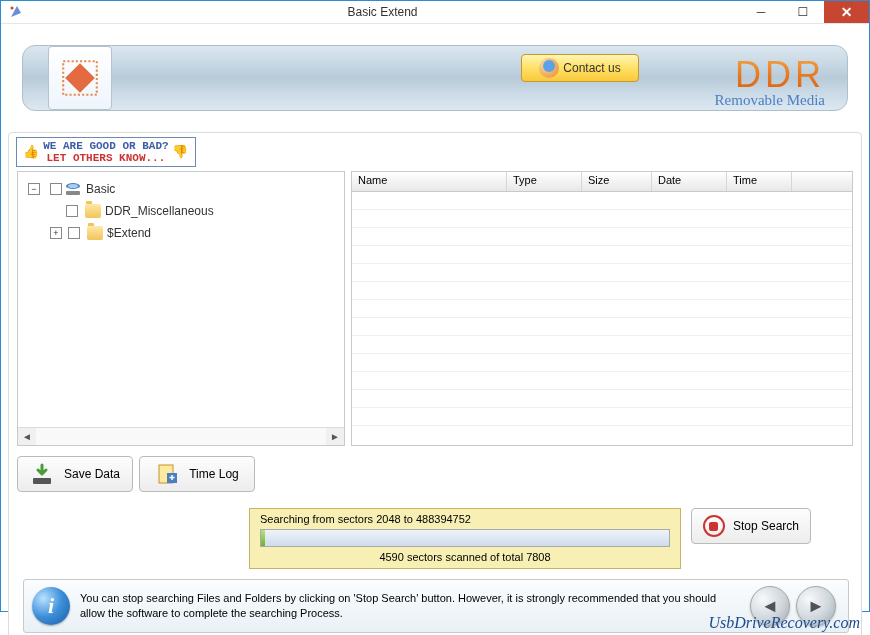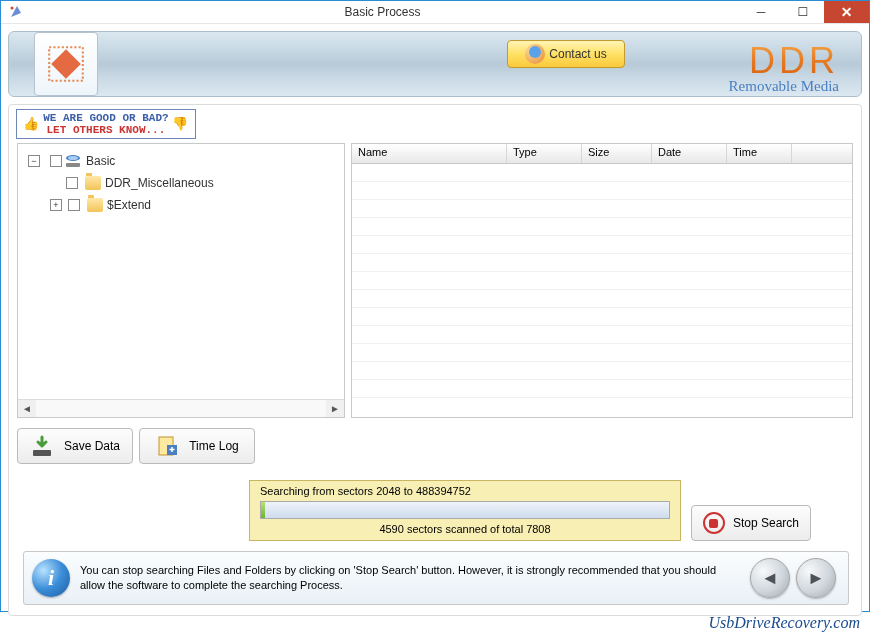--- a/index.html
+++ b/index.html
@@ -54,23 +54,23 @@
 }
 .tb-close {
   background: #c74632;
   color: #fff;
   width: 45px;
   font-size: 14px;
   font-weight: bold;
 }
 .header {
   height: 85px;
-  margin: 7px;
+  margin: 21px;
   border: 1px solid #aebfcb;
-  border-radius: 6px;
+  border-radius: 13px;
   background: linear-gradient(to bottom, #dbe7f0 0%, #c6d7e3 30%, #b8cad8 50%, #c8d8e4 70%, #dce8f1 100%);
   position: relative;
   display: flex;
   align-items: center;
 }
 .header-logo {
   width: 64px; height: 64px;
   background: linear-gradient(to bottom, #fff, #eef5fb);
   border: 1px solid #b4c3cf;
   border-radius: 4px;
@@ -277,21 +277,21 @@
   gap: 10px;
   font-size: 12px;
 }
 .save-btn-icon {
   width: 24px; height: 24px;
   display: inline-block;
 }
 .progress-area {
   margin: 10px 50px 0 240px;
   display: flex;
-  align-items: flex-end;
+  align-items: flex-start;
   gap: 10px;
 }
 .progress-box {
   flex: 1;
   border: 1px solid #c7b563;
   background: #f7efb4;
   padding: 4px 10px 5px 10px;
   font-size: 11px;
 }
 .progress-bar {
@@ -396,21 +396,21 @@
 
 <div class="window">
 
   <div class="titlebar">
     <span class="titlebar-icon">
       <svg viewBox="0 0 18 18">
           <polygon points="4,14 10,3 14,10" fill="#6a8fd6"></polygon>
           <circle cx="5" cy="5" r="1.5" fill="#c74632"></circle>
         </svg>
     </span>
-    <span class="title-text">Basic Process</span>
+    <span class="title-text">Basic Extend</span>
     <div class="titlebar-buttons">
       <div class="tb-btn">─</div>
       <div class="tb-btn">☐</div>
       <div class="tb-btn tb-close">✕</div>
     </div>
   </div>
 
   <div class="header">
     <div class="header-logo">
       <svg viewBox="0 0 40 40">

